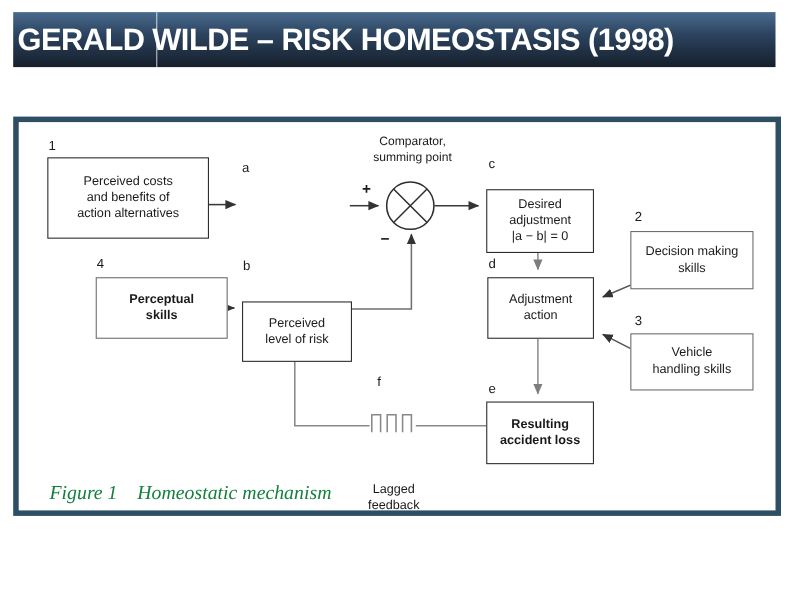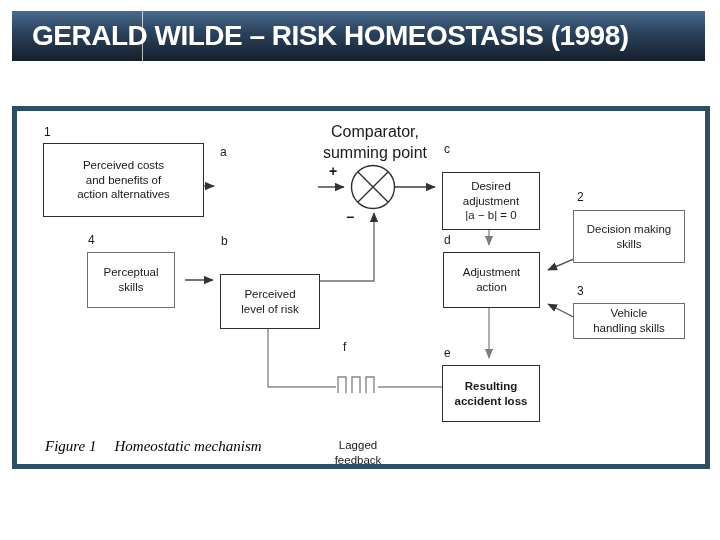--- a/index.html
+++ b/index.html
@@ -7,21 +7,21 @@
     position:relative;width:720px;height:540px;background:#ffffff;overflow:hidden;
     font-family:"Liberation Sans",sans-serif;
   }
   .title-bar{
     position:absolute;left:12px;top:11px;width:693px;height:50px;
     background:linear-gradient(180deg,#4a6b8e 0%,#2c4460 40%,#161f2b 100%);
     display:flex;align-items:center;
   }
   .title-text{
     color:#ffffff;font-weight:bold;font-size:28px;letter-spacing:-0.5px;
-    padding-left:20px;white-space:nowrap;
+    padding-left:4px;white-space:nowrap;
   }
   .title-divider{
     position:absolute;left:130px;top:0;width:1px;height:50px;
     background:rgba(255,255,255,0.7);
   }
   .panel{
     position:absolute;left:12px;top:106px;width:688px;height:353px;
     background:#ffffff;border:5px solid #2d4e63;
   }
   .wires{position:absolute;left:0;top:0;width:720px;height:540px;}
@@ -33,29 +33,29 @@
   .dbox.light{border-color:#6e6e6e;}
   .pre{white-space:pre-line;}
   .tag{
     position:absolute;font-size:12px;color:#1a1a1a;line-height:1;
   }
   .sign{
     position:absolute;font-size:14px;color:#1a1a1a;line-height:1;font-weight:bold;
   }
   .comp-label{
     position:absolute;left:311px;top:122px;width:128px;text-align:center;
-    font-size:16px;line-height:1.3;color:#1a1a1a;
+    font-size:11px;line-height:1.3;color:#1a1a1a;
   }
   .lagged-label{
     position:absolute;left:316px;top:402px;width:84px;text-align:center;
     font-size:11.5px;line-height:1.3;color:#1a1a1a;margin-top:36px;
   }
   .caption{
     position:absolute;left:45px;top:438px;
-    font-family:"Liberation Serif",serif;font-style:italic;font-size:15px;color:#000000;
+    font-family:"Liberation Serif",serif;font-style:italic;font-size:18px;color:#15803d;
   }
   .caption .cap-text{margin-left:18px;}
 </style>
 </head>
 <body>
 
 <div class="slide">
 
   <div class="title-bar">
     <span class="title-text">GERALD WILDE – RISK HOMEOSTASIS (1998)</span>
@@ -114,47 +114,47 @@
   <div class="tag" style="left:444px;top:234px;">d</div>
   <div class="tag" style="left:577px;top:285px;">3</div>
   <div class="tag" style="left:444px;top:347px;">e</div>
   <div class="tag" style="left:343px;top:341px;">f</div>
 
   <div class="comp-label pre">Comparator,
 summing point</div>
   <div class="sign" style="left:329px;top:164px;">+</div>
   <div class="sign" style="left:346px;top:210px;">−</div>
 
-  <div class="dbox" style="left:43px;top:143px;width:161px;height:74px;">
+  <div class="dbox" style="left:43px;top:143px;width:147px;height:74px;">
     <span class="pre">Perceived costs
 and benefits of
 action alternatives</span>
   </div>
   <div class="dbox" style="left:442px;top:172px;width:98px;height:58px;">
     <span class="pre">Desired
 adjustment
 |a − b| = 0</span>
   </div>
   <div class="dbox light" style="left:573px;top:210px;width:112px;height:53px;align-items:center;">
     <span class="pre">Decision making
 skills</span>
   </div>
-  <div class="dbox light" style="left:87px;top:252px;width:88px;height:56px;">
+  <div class="dbox light" style="left:87px;top:252px;width:120px;height:56px;font-weight:bold;">
     <span class="pre">Perceptual
 skills</span>
   </div>
   <div class="dbox" style="left:220px;top:253px;width:100px;height:55px;margin-top:21px;">
     <span class="pre">Perceived
 level of risk</span>
   </div>
   <div class="dbox" style="left:443px;top:252px;width:97px;height:56px;">
     <span class="pre">Adjustment
 action</span>
   </div>
-  <div class="dbox light" style="left:573px;top:303px;width:112px;height:36px;">
+  <div class="dbox light" style="left:573px;top:303px;width:112px;height:52px;">
     <span class="pre">Vehicle
 handling skills</span>
   </div>
   <div class="dbox" style="left:442px;top:365px;width:98px;height:57px;font-weight:bold;">
     <span class="pre">Resulting
 accident loss</span>
   </div>
 
   <div class="lagged-label pre">Lagged
 feedback</div>

